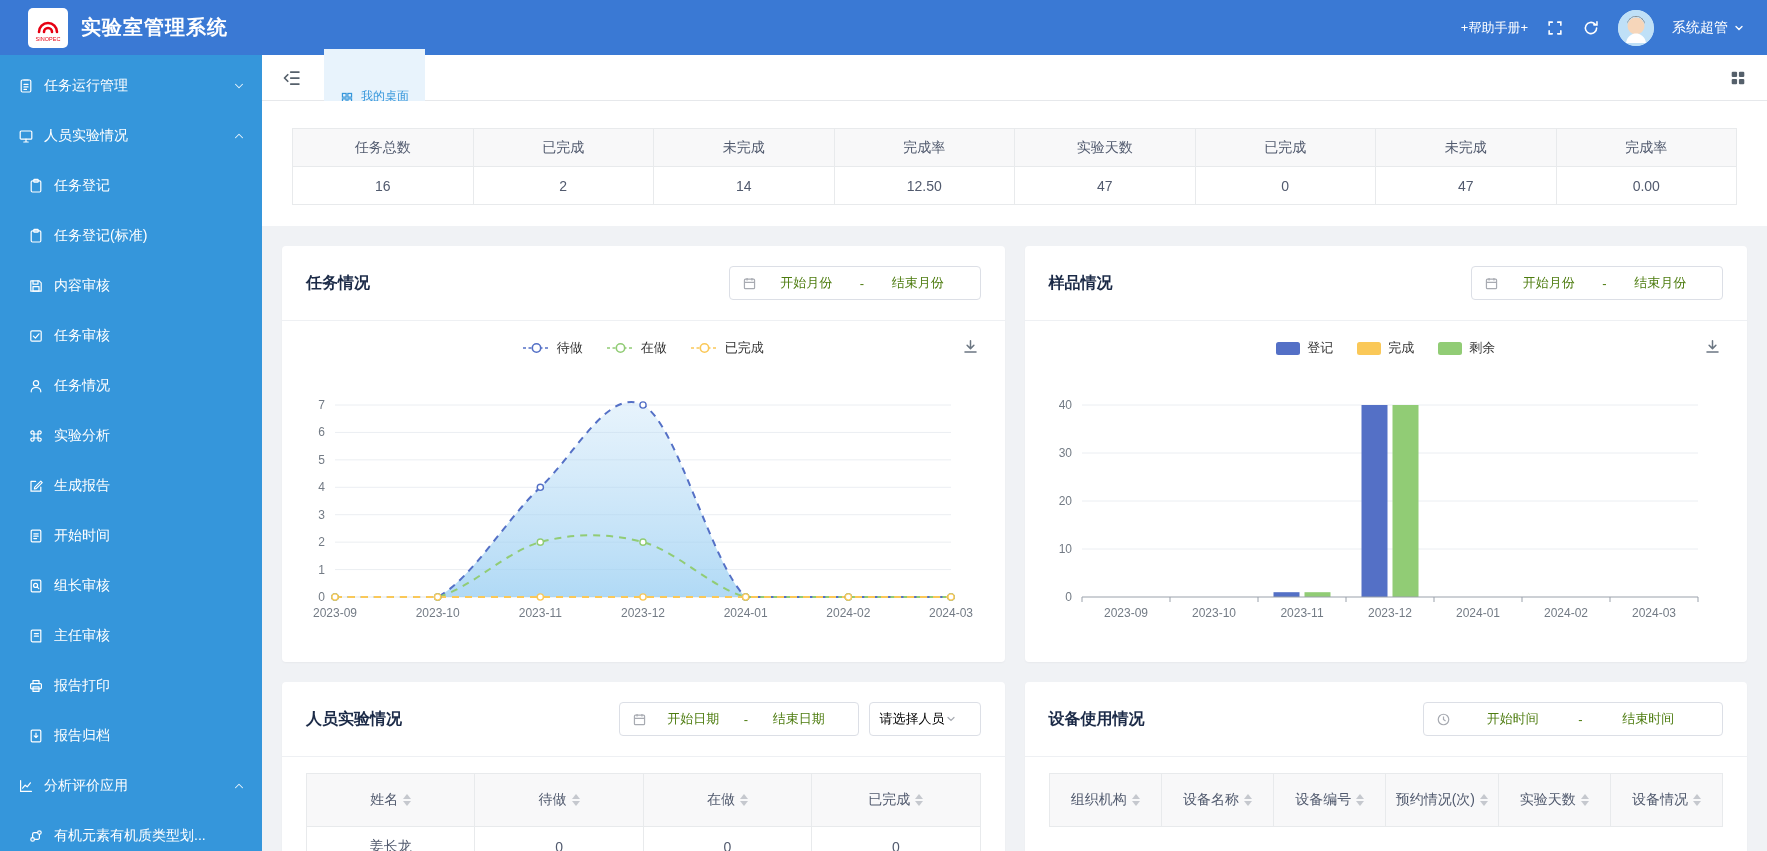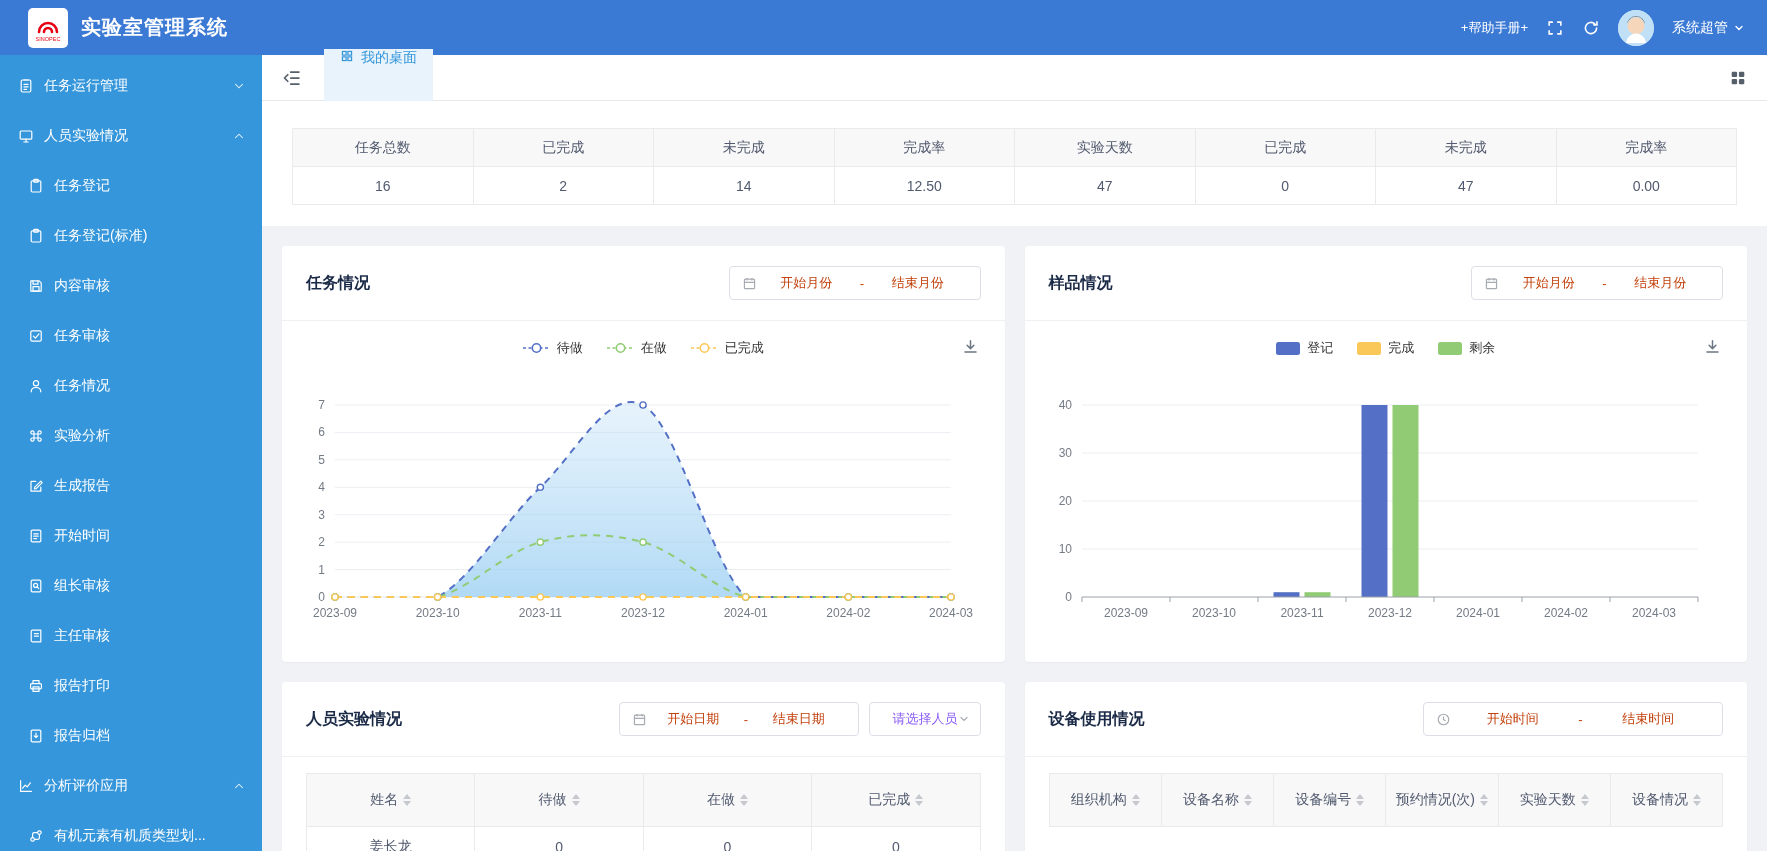--- a/index.html
+++ b/index.html
@@ -30,49 +30,49 @@
   .side-item .mi{width:16px;height:16px;margin-right:10px;flex:0 0 16px;color:#fff;}
   .side-item .chev{position:absolute;right:16px;width:14px;height:14px;color:#eaf4fc;}
   .side-label{overflow:hidden;text-overflow:ellipsis;}
 
   .main{flex:1;display:flex;flex-direction:column;min-width:0;background:#f0f2f5;}
 
   
   .tabbar{height:46px;flex:0 0 46px;background:#fff;display:flex;align-items:center;
           padding:0 20px;border-bottom:1px solid #e6e8eb;box-sizing:border-box;}
   .fold-btn{width:20px;height:20px;color:#55606b;margin-right:22px;cursor:pointer;}
-  .tab{height:58px;display:flex;align-items:flex-start;gap:7px;padding:0 16px;background:#e8f3fc;
-       color:#3596db;font-size:14px;border-bottom:2px solid #3596db;box-sizing:border-box;cursor:pointer;}
+  .tab{height:58px;display:flex;align-items:flex-end;gap:7px;padding:0 16px;background:#e8f3fc;
+       color:#3596db;font-size:12px;border-bottom:2px solid #3596db;box-sizing:border-box;cursor:pointer;}
   .tab svg{width:14px;height:14px;}
   .tabbar-grid{margin-left:auto;width:18px;height:18px;color:#55606b;cursor:pointer;}
 
   
   .stats-section{background:#fff;padding:27px 30px 21px;}
   table.stats{width:100%;border-collapse:collapse;table-layout:fixed;}
   .stats th,.stats td{border:1px solid #e8eaec;height:35px;text-align:center;
                       font-size:14px;color:#515a6e;font-weight:normal;}
   .stats th{background:#f8f8f9;}
 
   
   .content{flex:1;padding:20px 20px;display:flex;flex-direction:column;gap:20px;overflow:hidden;}
   .prow{display:flex;gap:20px;}
   .panel{flex:1;background:#fff;border-radius:4px;min-width:0;box-shadow:0 1px 2px rgba(0,0,0,.04);}
   .prow1 .panel{height:416px;}
   .prow2 .panel{height:360px;}
   .phead{height:74px;display:flex;align-items:center;padding:0 24px;border-bottom:1px solid #eef0f3;gap:10px;}
   .ptitle{font-size:16px;font-weight:bold;color:#1b2a47;margin-right:auto;}
   .range-box{height:34px;border:1px solid #dcdfe6;border-radius:4px;display:flex;align-items:center;
-             padding:0 12px;font-size:13px;color:#c2410c;background:#fff;box-sizing:border-box;cursor:pointer;}
+             padding:0 12px;font-size:13px;color:#4d7c0f;background:#fff;box-sizing:border-box;cursor:pointer;}
   .range-box .cal{width:15px;height:15px;color:#a8abb2;flex:0 0 15px;}
   .range-box .ph{flex:1;text-align:center;white-space:nowrap;}
   .range-box .sep{padding:0 4px;}
   .w252{width:252px;} .w240{width:240px;} .w300{width:300px;}
   .select-box{height:34px;width:112px;border:1px solid #dcdfe6;border-radius:4px;display:flex;
-              align-items:center;justify-content:flex-end;padding:0 10px;font-size:13px;
-              color:#8b5cf6;box-sizing:border-box;cursor:pointer;}
+              align-items:center;justify-content:flex-start;padding:0 10px;font-size:13px;
+              color:#000000;box-sizing:border-box;cursor:pointer;}
   .select-box svg{width:12px;height:12px;color:#a8abb2;}
 
   .legend-row{height:46px;display:flex;align-items:center;justify-content:center;gap:24px;
               position:relative;margin-top:4px;}
   .legend-item{display:flex;align-items:center;gap:7px;font-size:13px;color:#333;cursor:pointer;}
   .dl-btn{position:absolute;right:26px;top:13px;width:17px;height:17px;color:#6b7682;cursor:pointer;}
   svg.chart{display:block;margin:0 auto;}
   .axl{font-size:12px;fill:#737b85;font-family:"Liberation Sans","DejaVu Sans",sans-serif;}
 
   

